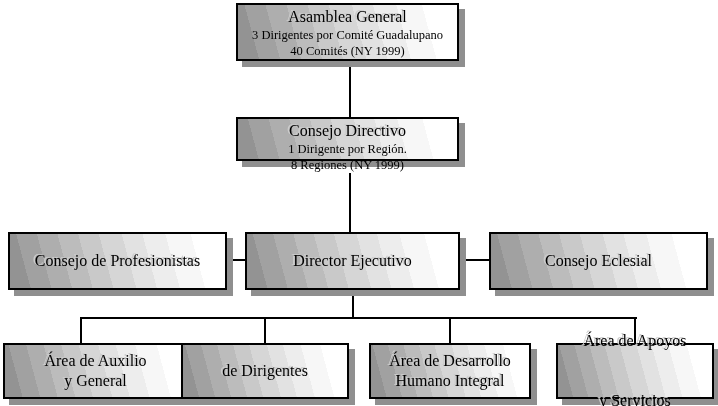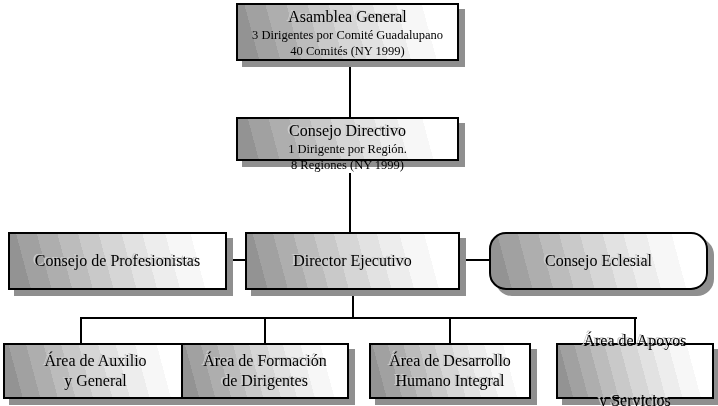--- a/index.html
+++ b/index.html
@@ -84,31 +84,30 @@
   </div>
 
   <div class="node" style="left:8px; top:232px; width:219px; height:58px;">
     <div class="title">Consejo de Profesionistas</div>
   </div>
 
   <div class="node" style="left:245px; top:232px; width:215px; height:58px;text-align:center;">
     <div class="title">Director Ejecutivo</div>
   </div>
 
-  <div class="node" style="left:489px; top:232px; width:219px; height:58px;border-radius:17px;">
+  <div class="node" style="left:489px; top:232px; width:219px; height:58px;">
     <div class="title">Consejo Eclesial</div>
   </div>
 
   <div class="node" style="left:3px; top:343px; width:185px; height:56px;">
     <div class="title">Área de Auxilio</div>
     <div class="title">y General</div>
   </div>
 
   <div class="node" style="left:181px; top:343px; width:168px; height:56px;">
-    <div class="title">Área de Formación</div>
     <div class="title">de Dirigentes</div>
   </div>
 
   <div class="node" style="left:369px; top:343px; width:162px; height:56px;">
     <div class="title">Área de Desarrollo</div>
     <div class="title">Humano Integral</div>
   </div>
 
   <div class="node" style="left:556px; top:343px; width:158px; height:56px;gap:40px;">
     <div class="title">Área de Apoyos</div>

